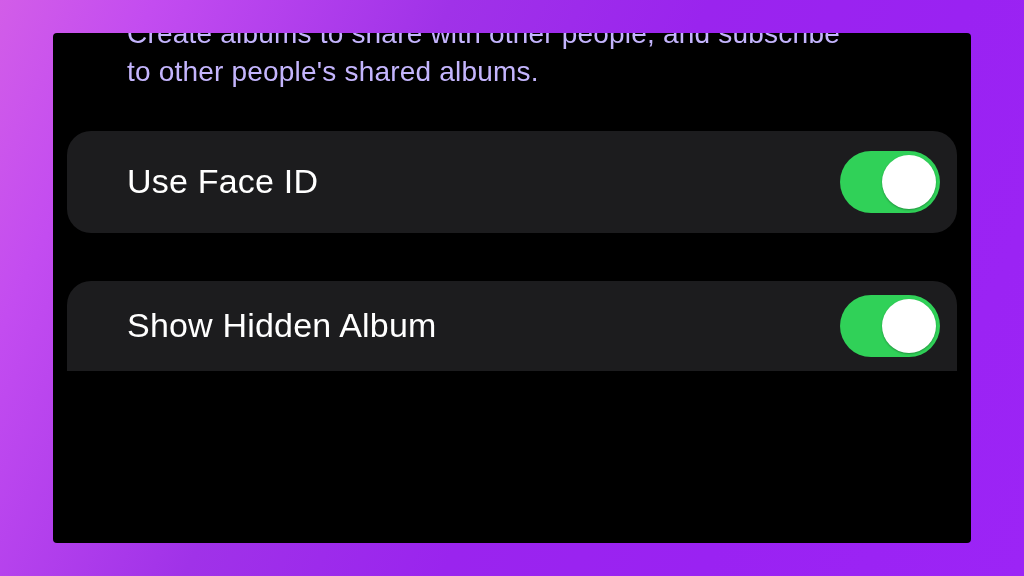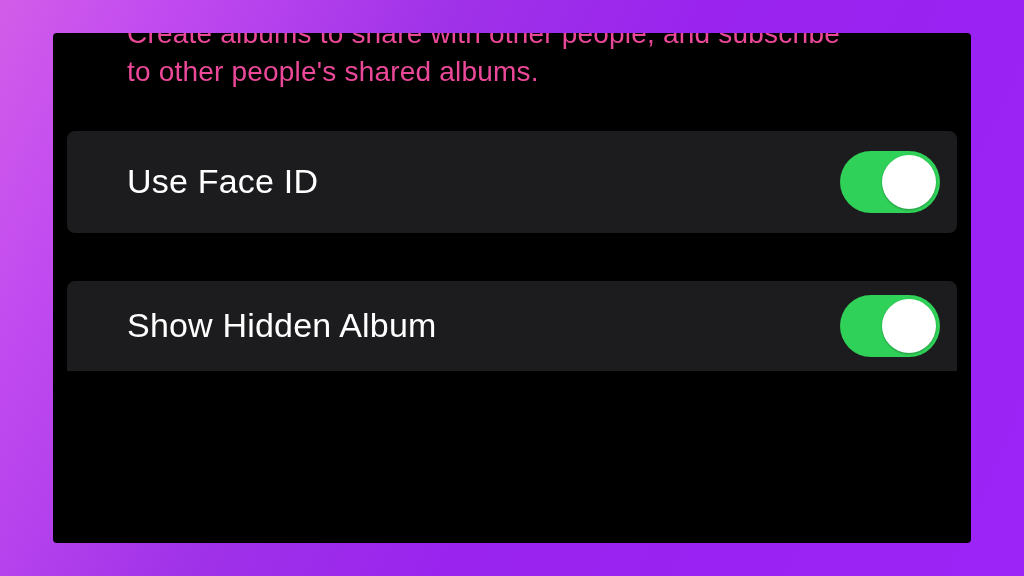--- a/index.html
+++ b/index.html
@@ -19,33 +19,33 @@
     top: 33px;
     left: 53px;
     width: 918px;
     height: 510px;
     background: #000000;
     border-radius: 4px;
     overflow: hidden;
     color: #ffffff;
   }
   .footer-text {
-    color: #ec4899;
+    color: #c4b5fd;
     font-size: 28px;
     line-height: 1.35;
     padding: 0 110px 0 74px;
     letter-spacing: 0.2px;
   }
   .footer-top-clip {
     margin-top: -18px; 
   }
   .setting-cell {
     background: #1c1c1e;
     margin: 40px 14px 0 14px;
-    border-radius: 8px;
+    border-radius: 24px;
     height: 102px;
     display: flex;
     align-items: center;
     justify-content: space-between;
     padding: 0 17px 0 60px;
   }
   .cell-partial {
     margin-top: 48px;
     height: 90px;
     border-bottom-left-radius: 0;

